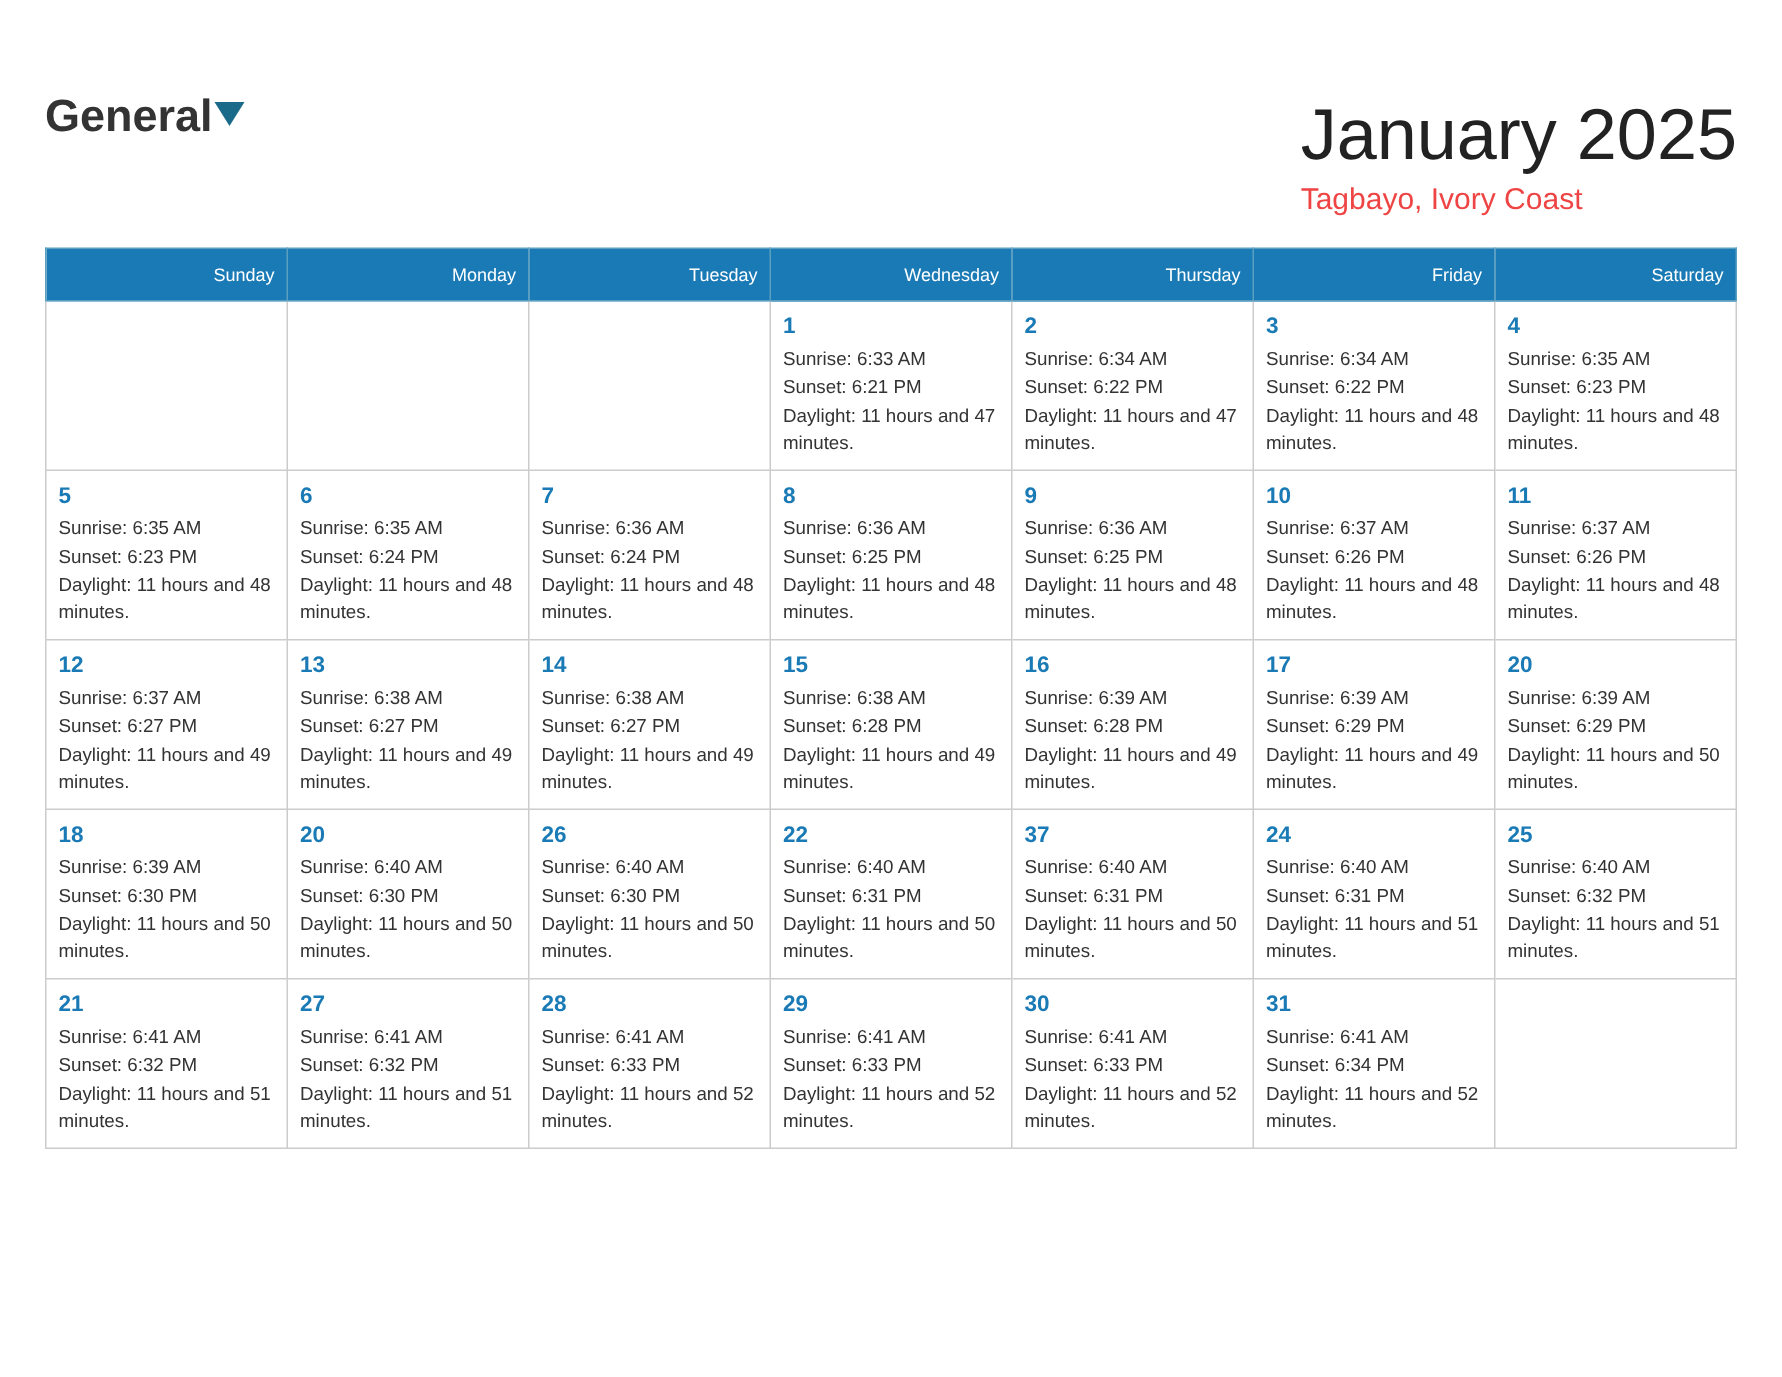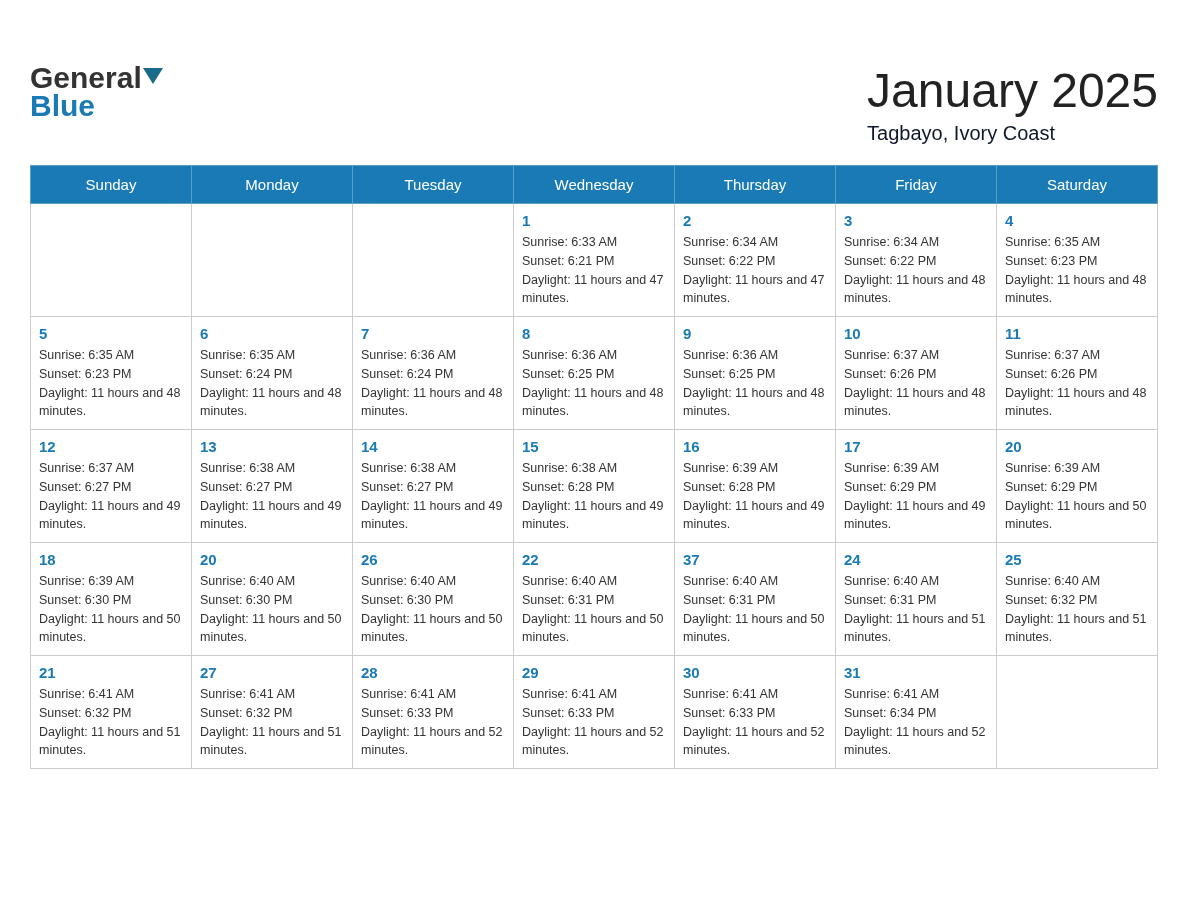--- a/index.html
+++ b/index.html
@@ -20,35 +20,35 @@
     .title-section {
       text-align: left;
     }
     .month-title {
       font-size: 48px;
       font-weight: normal;
       color: #222;
     }
     .location {
       font-size: 20px;
-      color: #0f172a;
+      color: #ef4444;
       margin-top: 4px;
     }
     .calendar {
       width: 100%;
       border-collapse: collapse;
       border: 1px solid #aaa;
     }
     .calendar th {
       background-color: #1a7ab5;
       color: #ffffff;
       padding: 10px 8px;
-      font-size: 15px;
+      font-size: 12px;
       font-weight: normal;
-      text-align: center;
+      text-align: right;
       border: 1px solid #5a9ec0;
     }
     .calendar td {
       border: 1px solid #ccc;
       vertical-align: top;
       padding: 8px;
       width: calc(100% / 7);
       min-height: 110px;
       font-size: 13px;
       color: #333;
@@ -102,21 +102,20 @@
   </style>
 </head>
 <body>
 
 <div class="header">
   <div class="logo-full">
     <div class="logo-row1">
       <span class="logo-g">General</span>
       <span class="logo-triangle"></span>
     </div>
-    <div class="logo-row2">Blue</div>
   </div>
   <div class="title-section">
     <div class="month-title">January 2025</div>
     <div class="location">Tagbayo, Ivory Coast</div>
   </div>
 </div>
 
 <table class="calendar">
   <thead>
     <tr>

